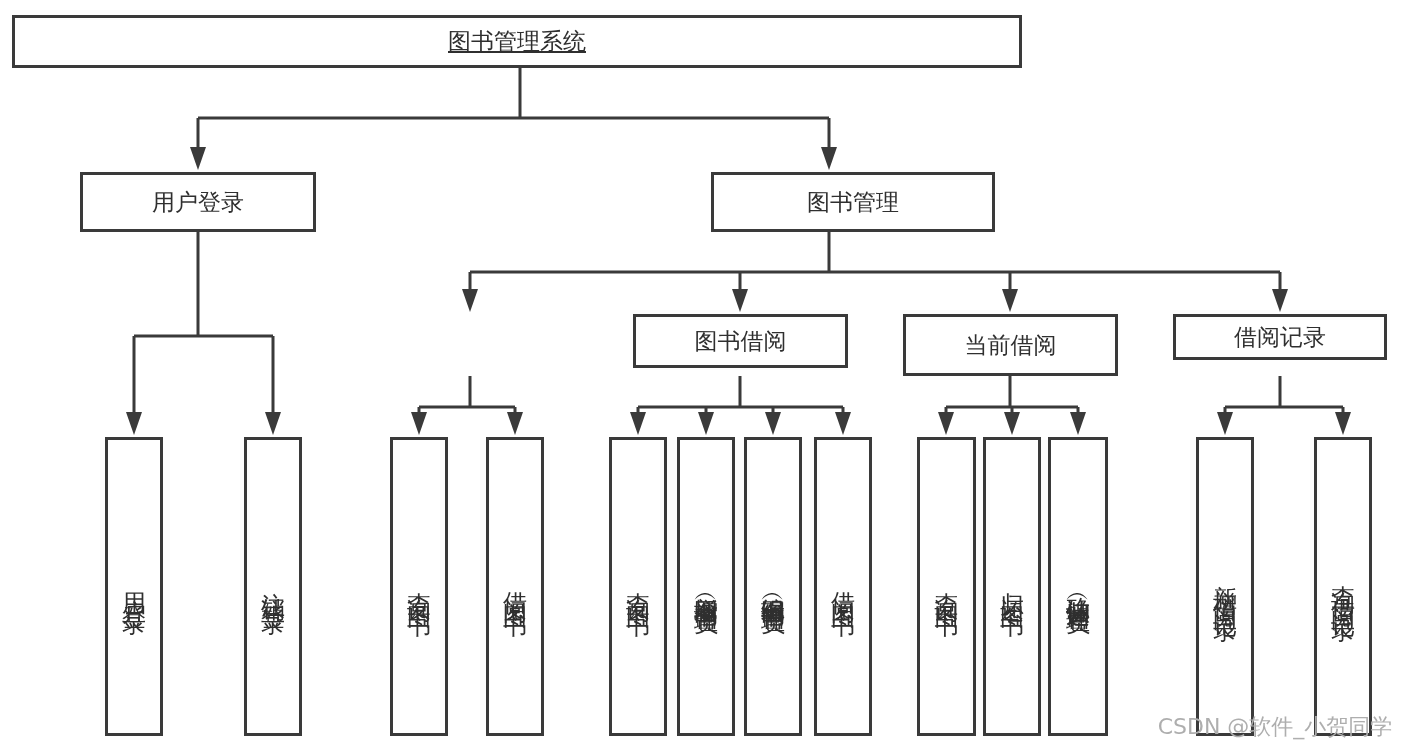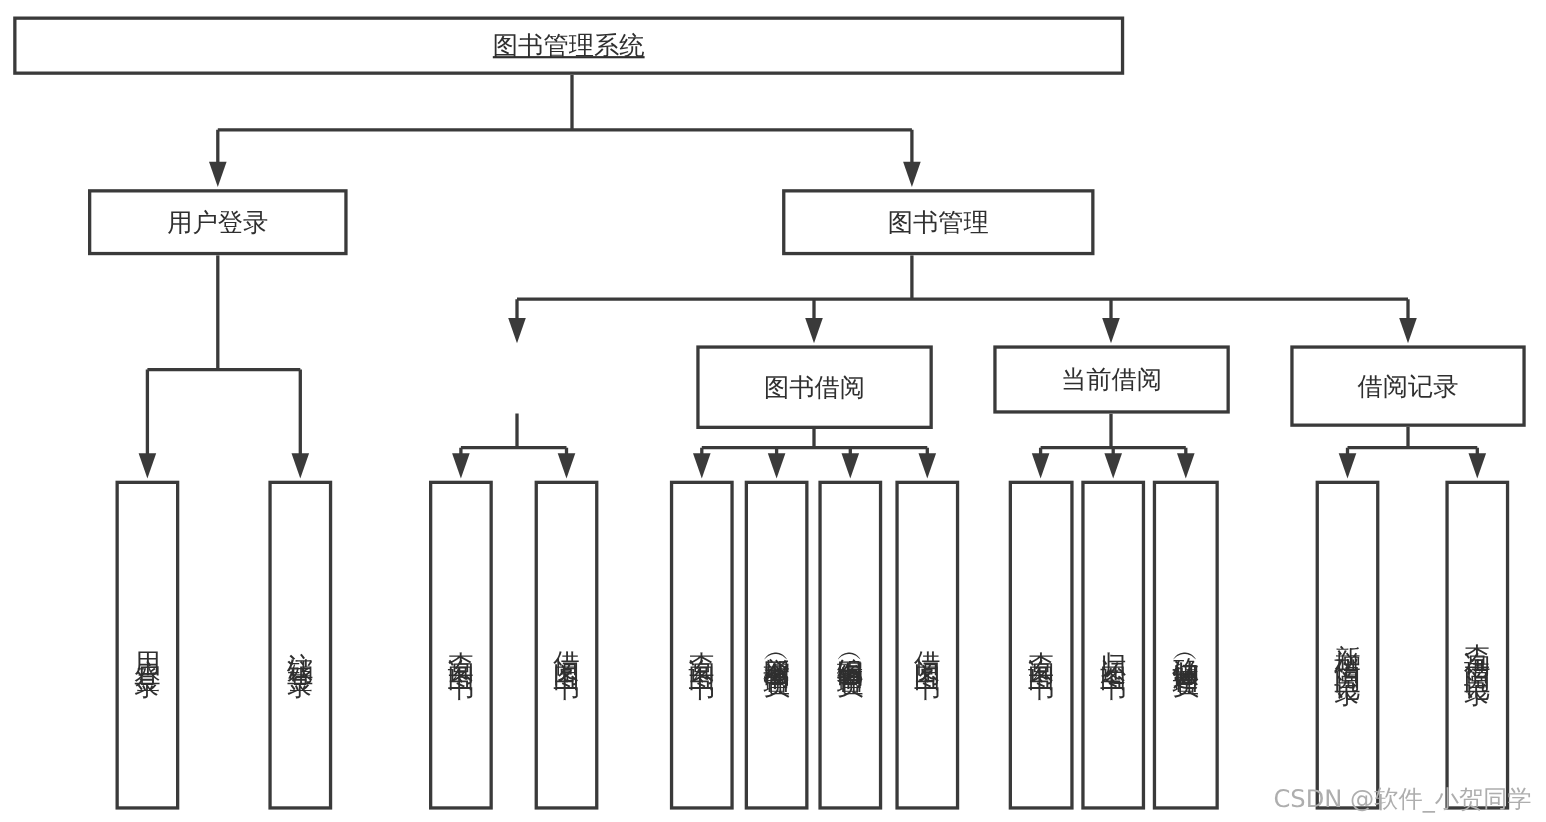--- a/index.html
+++ b/index.html
@@ -79,27 +79,27 @@
     <span>图书管理系统</span>
   </div>
 
   <div class="node" style="left:80px; top:172px; width:236px; height:60px;">
     <span>用户登录</span>
   </div>
   <div class="node" style="left:711px; top:172px; width:284px; height:60px;">
     <span>图书管理</span>
   </div>
 
-  <div class="node" style="left:633px; top:314px; width:215px; height:76px;">
+  <div class="node" style="left:633px; top:314px; width:215px; height:54px;">
     <span>图书借阅</span>
   </div>
   <div class="node" style="left:903px; top:314px; width:215px; height:62px;">
     <span>当前借阅</span>
   </div>
-  <div class="node" style="left:1173px; top:314px; width:214px; height:74px;">
+  <div class="node" style="left:1173px; top:314px; width:214px; height:46px;">
     <span>借阅记录</span>
   </div>
 
   <div class="node v" style="left:105px; top:437px; width:58px; height:299px;">
     <span>用户登录</span>
   </div>
   <div class="node v" style="left:244px; top:437px; width:58px; height:299px;">
     <span>注销登录</span>
   </div>
 

